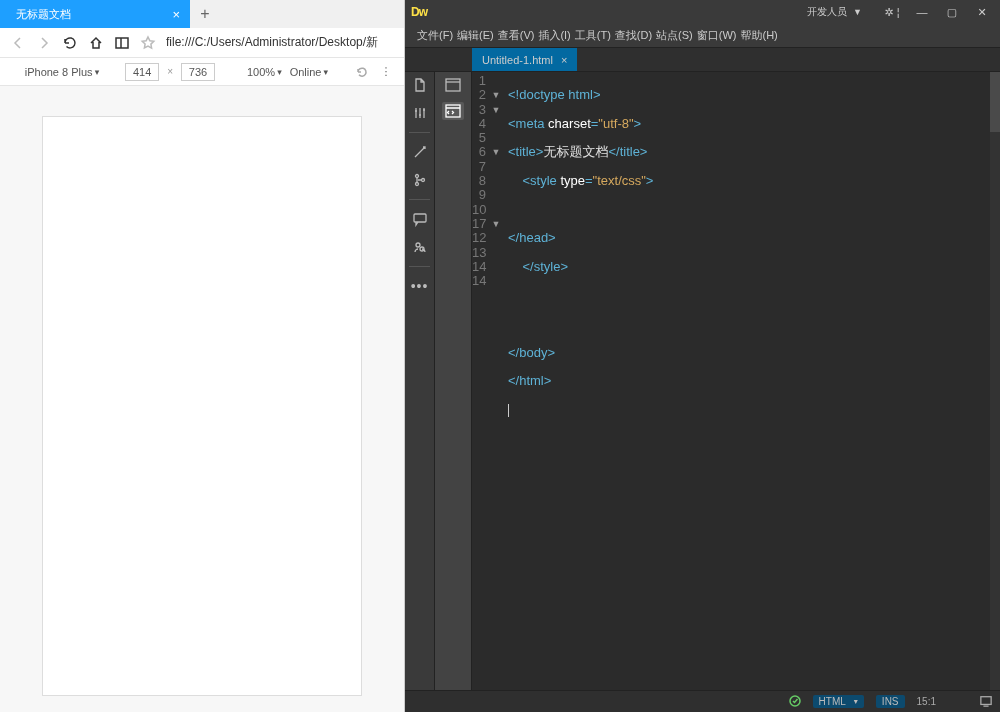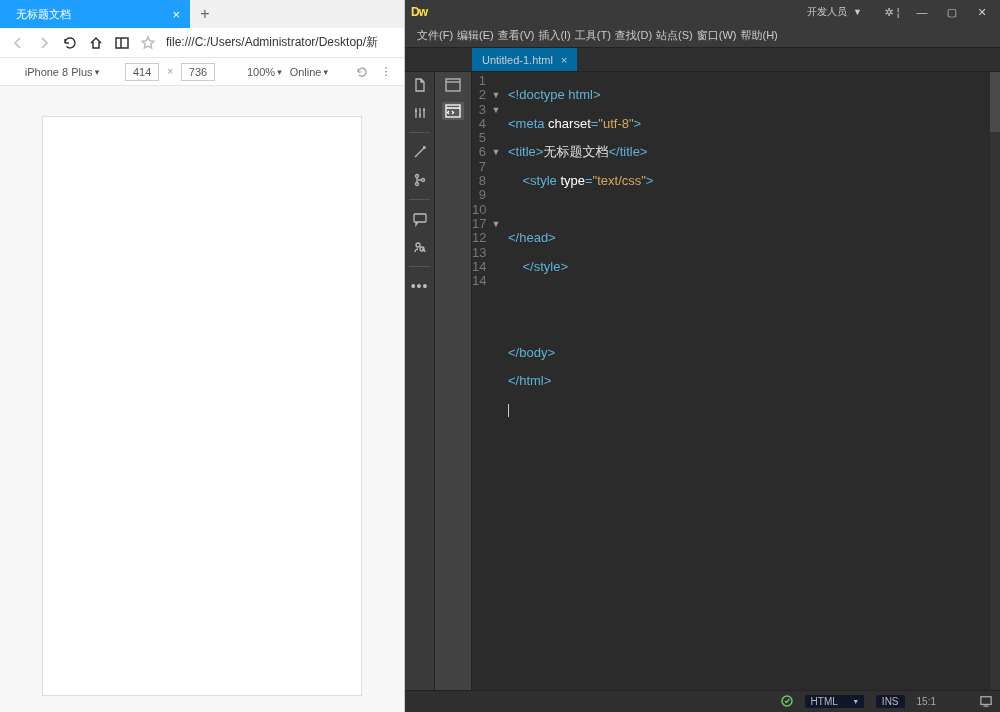--- a/index.html
+++ b/index.html
@@ -51,21 +51,21 @@
 .code { flex: 1; padding: 2px 0 0 6px; white-space: pre; color: #ccc; }
 .kw { color: #5eb2d6; }
 .attr { color: #ffffff; }
 .str { color: #d6a95e; }
 .txt { color: #e0e0e0; }
 .cursor { display: inline-block; width: 1px; height: 13px; background: #ccc; vertical-align: middle; }
 .minimap { position: absolute; top: 0; right: 0; width: 10px; height: 100%; background: #333; }
 .minimap::before { content: ""; position: absolute; top: 0; left: 0; right: 0; height: 60px; background: #4a4a4a; }
 .status { height: 22px; background: #2f2f2f; border-top: 1px solid #222; display: flex; align-items: center; padding: 0 8px; gap: 12px; font-size: 10px; color: #aaa; }
 .status .spacer { flex: 1; }
-.status .pill { padding: 1px 6px; background: #0f172a; border-radius: 2px; color: #bbb; display: flex; align-items: center; gap: 16px; }
+.status .pill { padding: 1px 6px; background: #0c4a6e; border-radius: 2px; color: #bbb; display: flex; align-items: center; gap: 8px; }
 .status svg { width: 12px; height: 12px; stroke: #6c6; fill: none; stroke-width: 1.5; }
 </style>
 </head>
 <body>
 
 <div class="browser">
   <div class="tabbar">
     <div class="tab">
       <span>
         <svg viewBox="0 0 16 16">

